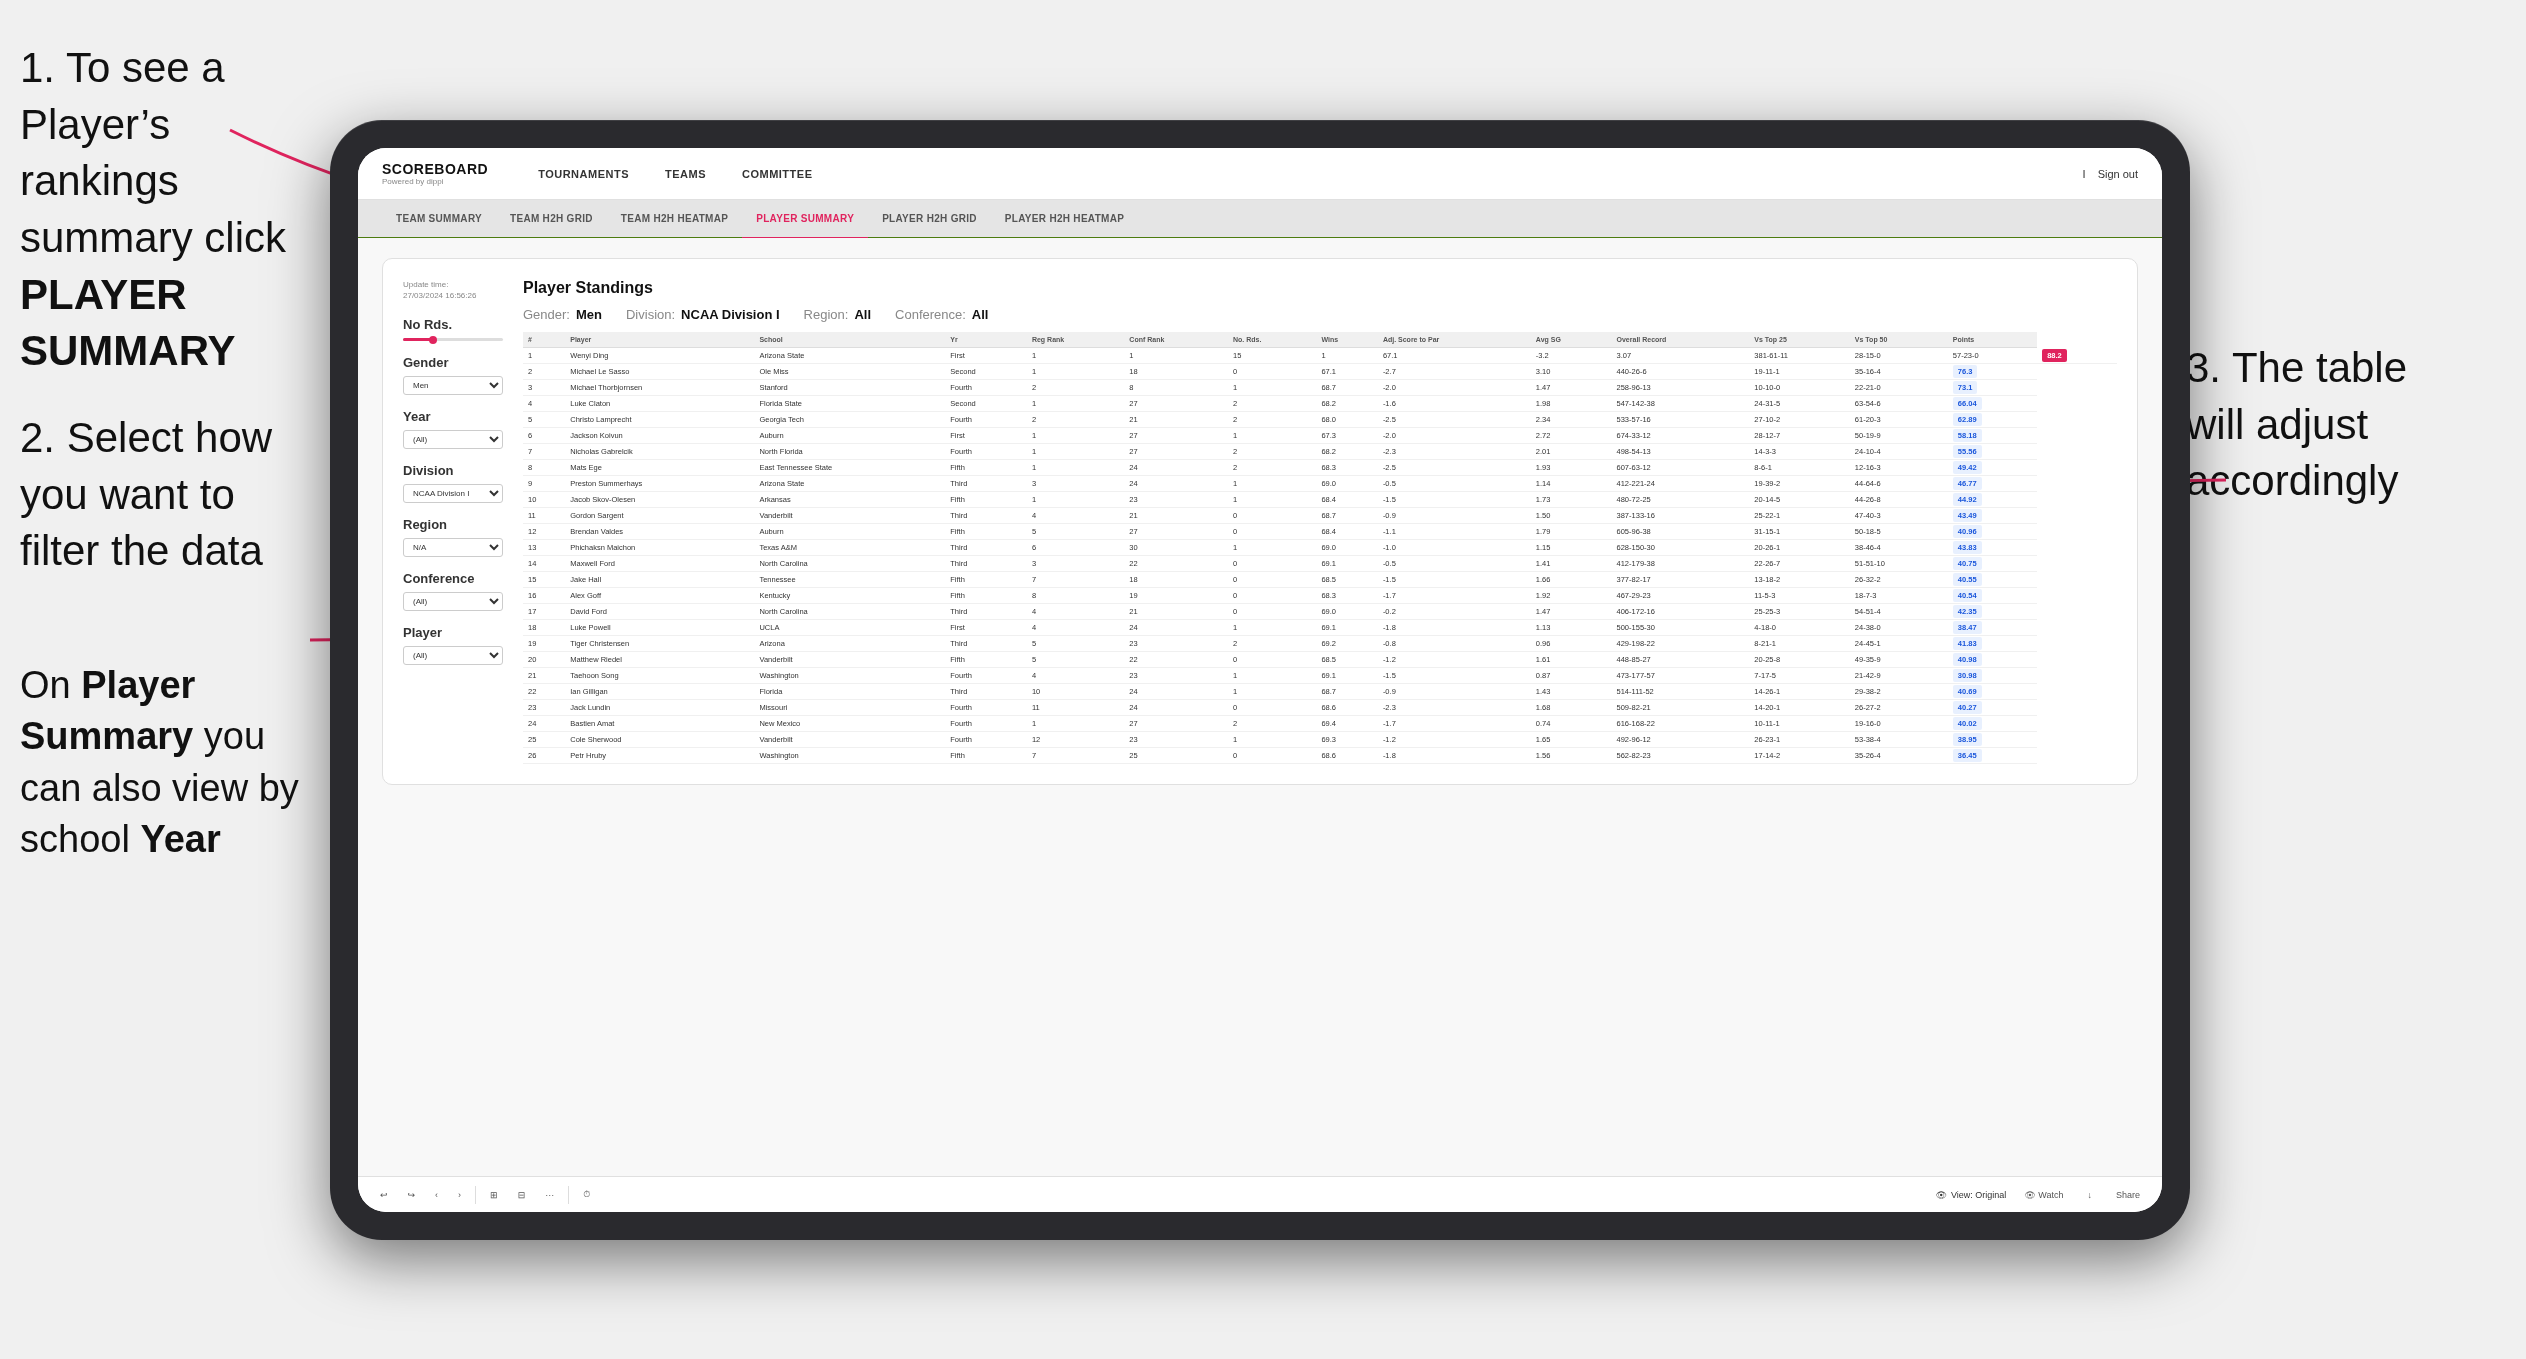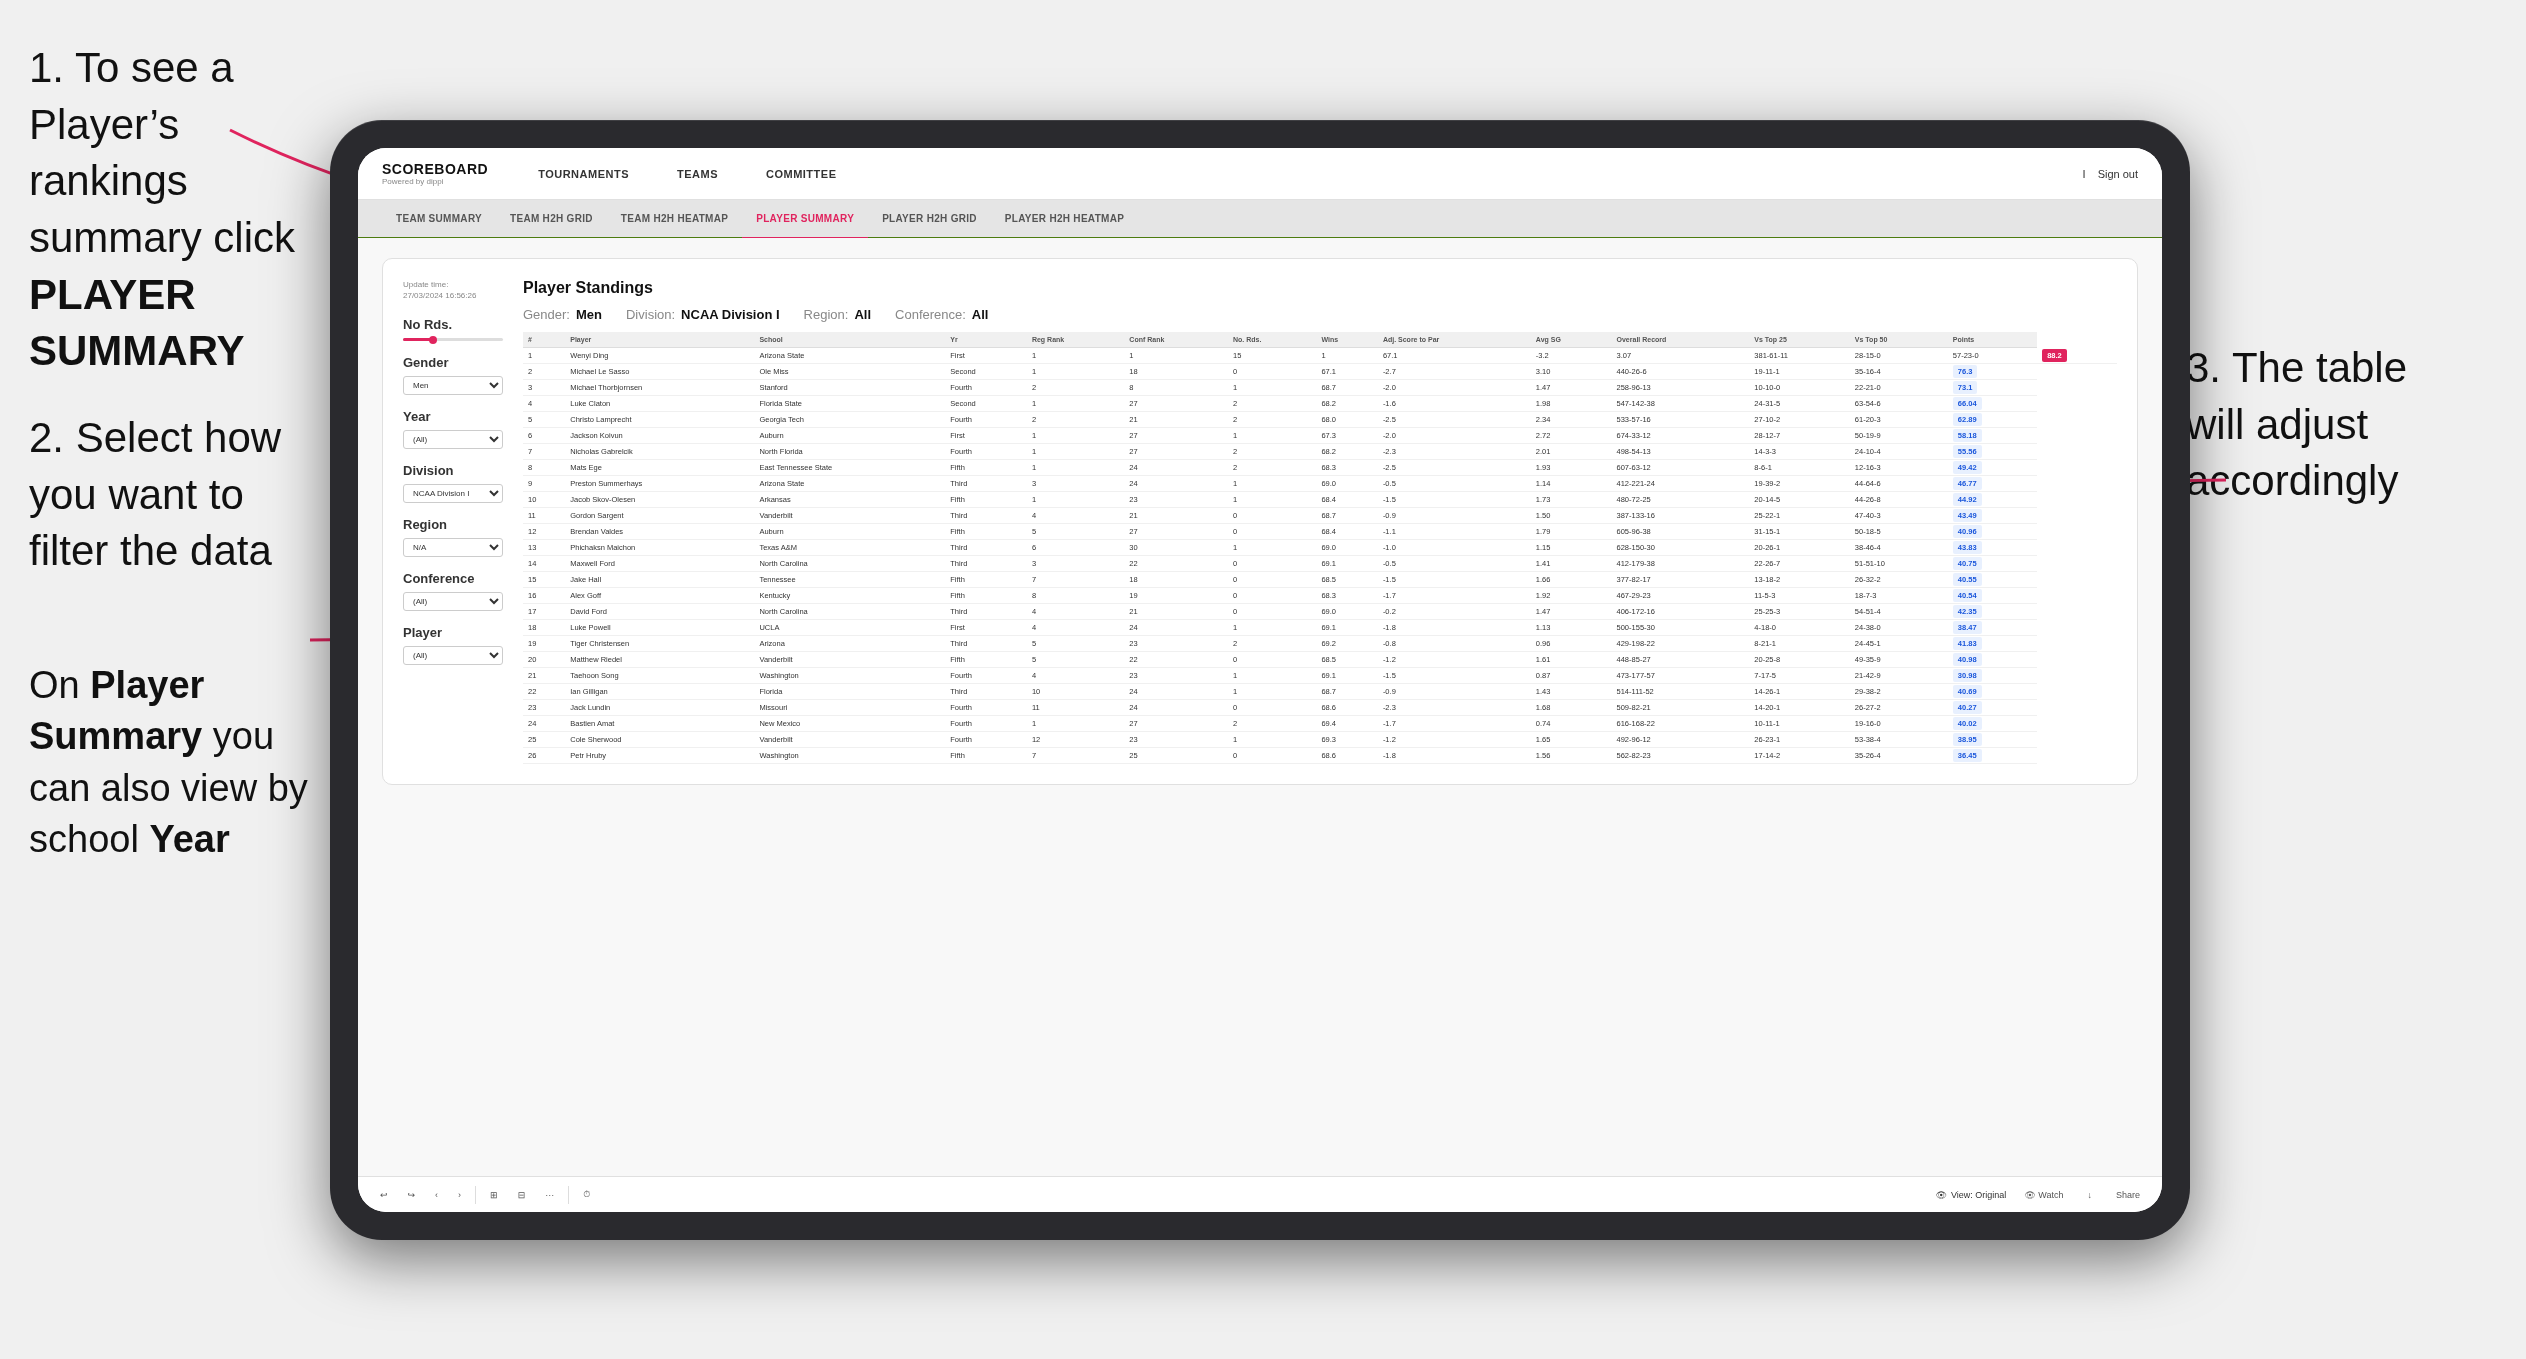--- a/index.html
+++ b/index.html
@@ -8,21 +8,21 @@
       font-family: -apple-system, BlinkMacSystemFont, 'Segoe UI', Arial, sans-serif;
       width: 2526px;
       min-height: 1359px;
       position: relative;
       overflow: hidden;
     }
 
     
     .instruction-left {
       position: absolute;
-      left: 9px;
+      left: 0;
       top: 20px;
       width: 320px;
       padding: 20px;
     }
     .instruction-right {
       position: absolute;
       right: 0;
       top: 260px;
       width: 320px;
       padding: 20px;
@@ -88,21 +88,21 @@
       color: #111;
       letter-spacing: 0.5px;
     }
     .app-logo-sub {
       font-size: 8px;
       color: #888;
     }
     .nav-items {
       display: flex;
       align-items: center;
-      gap: 12px;
+      gap: 0;
       flex: 1;
     }
     .nav-item {
       padding: 0 18px;
       height: 52px;
       display: flex;
       align-items: center;
       font-size: 11px;
       font-weight: 600;
       color: #333;

